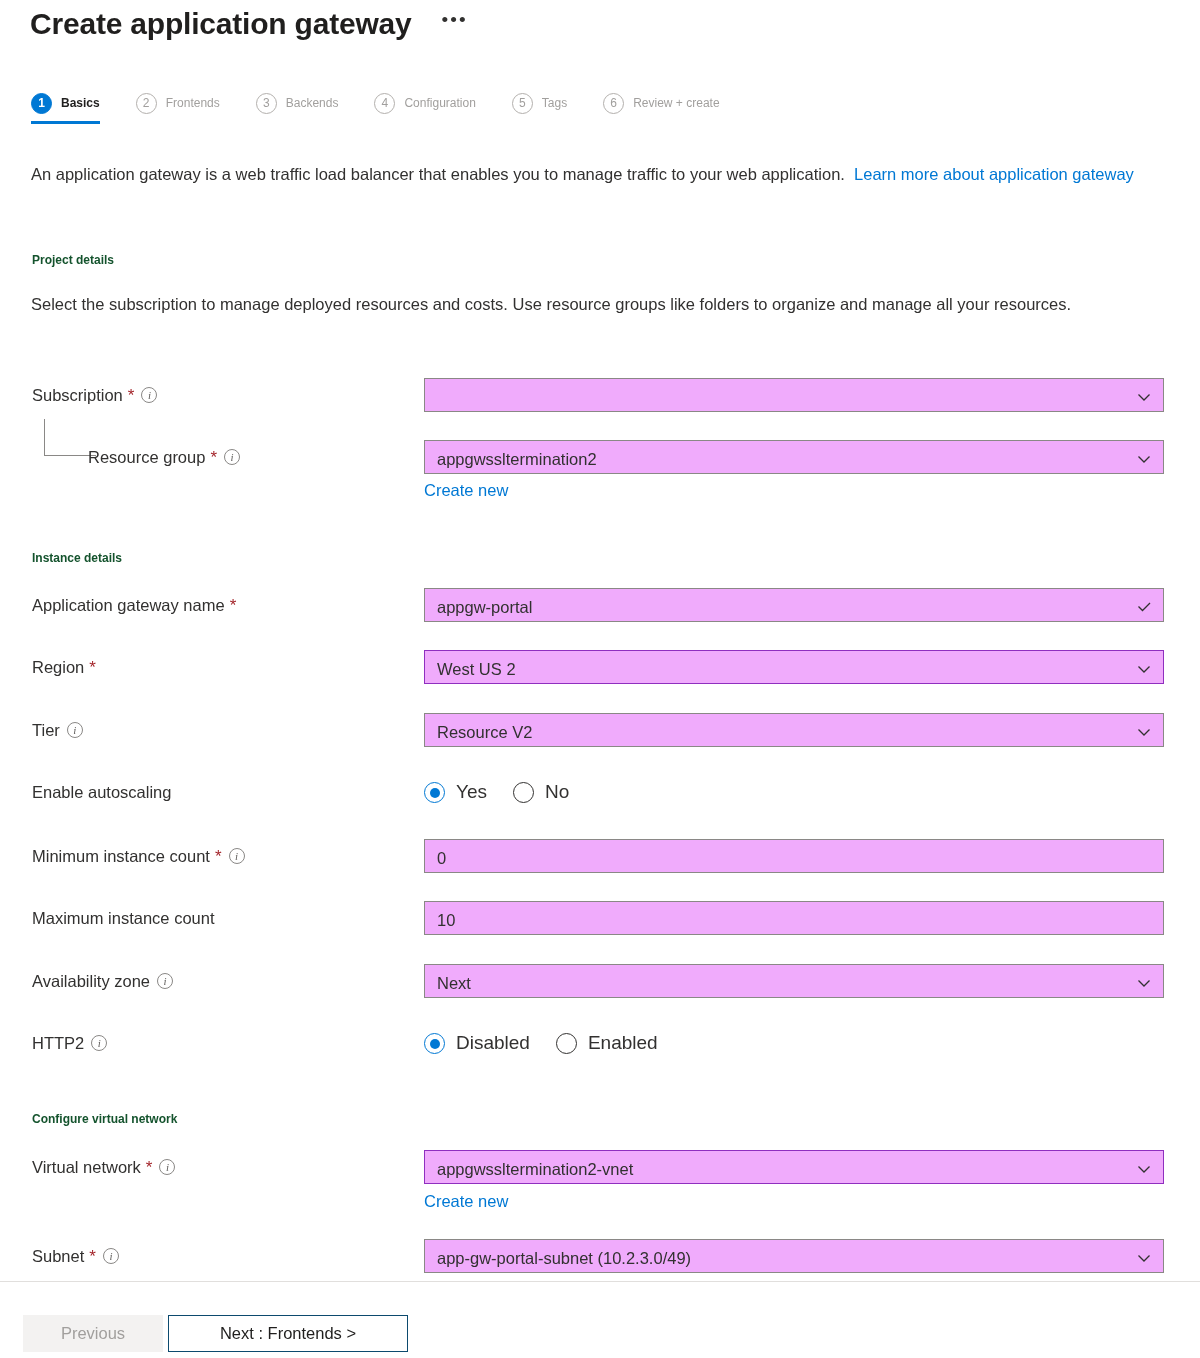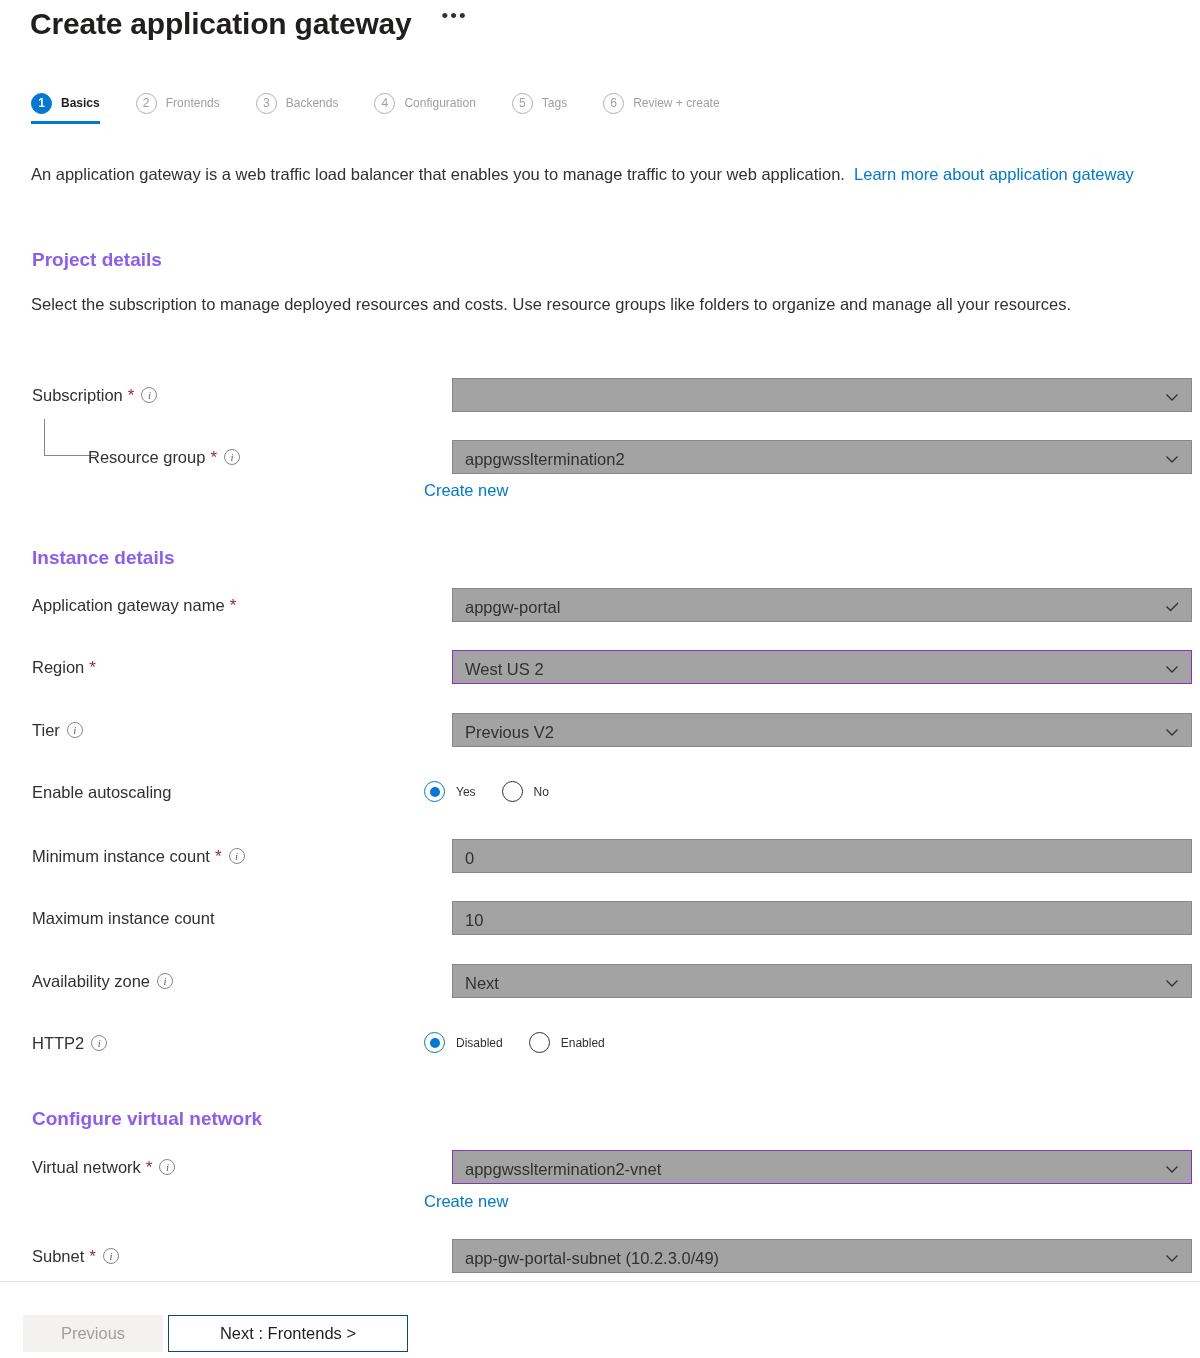--- a/index.html
+++ b/index.html
@@ -17,21 +17,21 @@
     color: #201f1e;
     -webkit-font-smoothing: antialiased;
   }
 
   
   .title-row {
     position: absolute;
     left: 30px;
     top: 4px;
     display: flex;
-    align-items: flex-start;
+    align-items: center;
     gap: 26px;
   }
   .page-title {
     font-size: 30px;
     font-weight: 600;
     color: #201f1e;
     letter-spacing: -0.2px;
     line-height: 40px;
     white-space: nowrap;
   }
@@ -120,23 +120,23 @@
   .intro a, .link {
     color: #0078d4;
     text-decoration: none;
     cursor: pointer;
   }
 
   
   .section-head {
     position: absolute;
     left: 32px;
-    font-size: 19px;
+    font-size: 12px;
     font-weight: 600;
-    color: #8b5cf6;
+    color: #14532d;
     line-height: 24px;
   }
   .section-sub {
     position: absolute;
     left: 31px;
     width: 1135px;
     font-size: 16.5px;
     line-height: 28px;
     color: #323130;
   }
@@ -186,28 +186,27 @@
   }
 
   
   .ctrl {
     position: absolute;
     left: 424px;
     top: 0;
     width: 740px;
     height: 34px;
     border: 1px solid #8a8886;
-    background: #a3a3a3;
+    background: #f0abfc;
     display: flex;
     align-items: center;
     padding: 4px 10px 0 12px;
     font-size: 16.5px;
     color: #323130;
     cursor: pointer;
-    margin-left: 28px;
   }
   .ctrl.focused { border: 1px solid #8f2fbf; }
   .ctrl .val {
     flex: 1 1 auto;
     overflow: hidden;
     white-space: nowrap;
     text-overflow: ellipsis;
     line-height: 22px;
   }
   .ctrl .val.empty { color: #a19f9d; }
@@ -224,24 +223,24 @@
     position: absolute;
     left: 424px;
     top: 0;
     height: 34px;
     display: flex;
     align-items: center;
     gap: 26px;
   }
   .radio-opt {
     display: flex;
-    align-items: flex-start;
+    align-items: flex-end;
     gap: 11px;
     cursor: pointer;
-    font-size: 12px;
+    font-size: 19px;
     color: #323130;
     line-height: 22px;
   }
   .radio-dot {
     width: 21px;
     height: 21px;
     border-radius: 50%;
     border: 1.6px solid #323130;
     background: #fff;
     flex: 0 0 auto;
@@ -429,21 +428,21 @@
       </svg>
   </div>
 </div>
 
 <div class="row" style="top:713px;">
   <div class="lbl">
     <span>Tier</span>
     <span class="info-icon">i</span>
   </div>
   <div class="ctrl">
-    <span class="val">Previous V2</span>
+    <span class="val">Resource V2</span>
     <svg class="chev" viewBox="0 0 18 18">
         <polyline points="3.5,6.5 9,12 14.5,6.5" fill="none" stroke="#323130" stroke-width="1.3"></polyline>
       </svg>
   </div>
 </div>
 
 <div class="row" style="top:775px;">
   <div class="lbl">
     <span>Enable autoscaling</span>
   </div>

